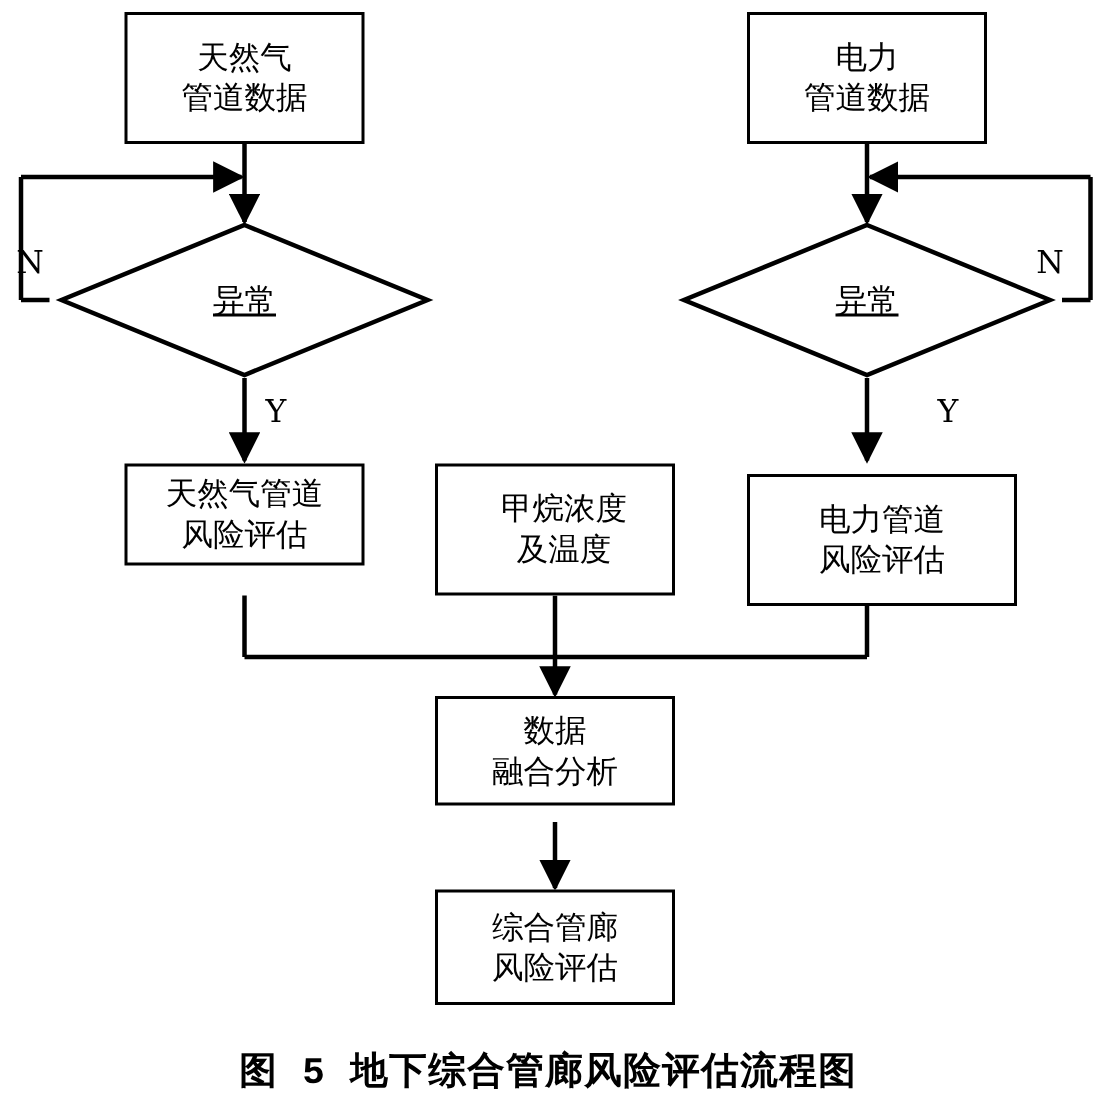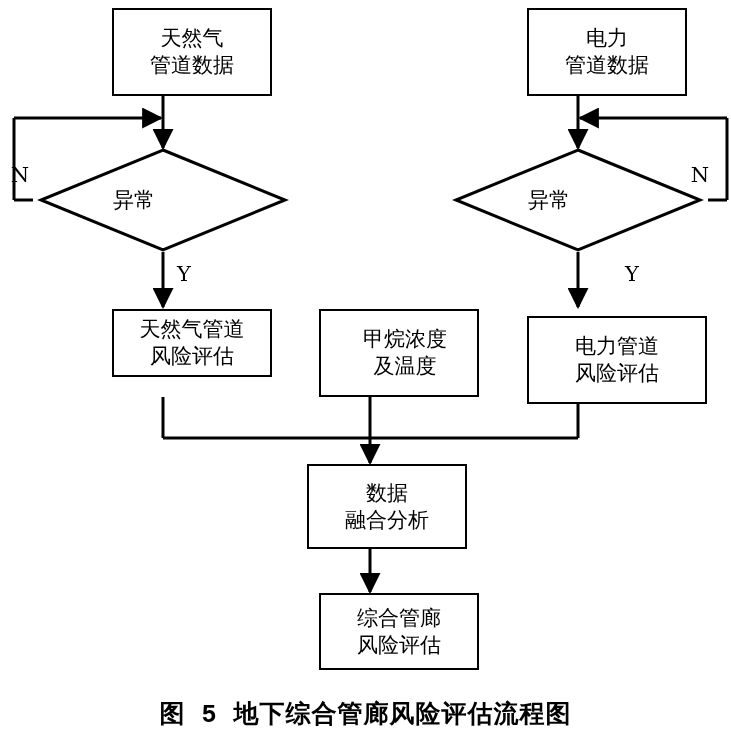--- a/index.html
+++ b/index.html
@@ -31,29 +31,29 @@
     background: #ffffff;
     box-sizing: border-box;
     display: flex;
     flex-direction: column;
     align-items: center;
     justify-content: center;
     line-height: 1.28;
     font-size: 21px;
     text-align: center;
     white-space: pre-line;
-    margin-left: 29px;
   }
   .diamond-label {
     position: absolute;
     font-size: 21px;
     text-align: center;
     display: flex;
     align-items: center;
-    justify-content: flex-start;
+    justify-content: center;
+    text-decoration: underline;
   }
   .edge-label {
     position: absolute;
     font-size: 21px;
     font-family: "DejaVu Serif", "Liberation Serif", serif;
     text-align: center;
   }
   .caption {
     position: absolute;
     left: 0;
@@ -146,21 +146,21 @@
   <div class="box" style="left:290px; top:309px; width:160px; height:88px;padding-left:12px;">
     <span>甲烷浓度
 及温度</span>
   </div>
 
   <div class="box" style="left:498px; top:316px; width:180px; height:88px;">
     <span>电力管道
 风险评估</span>
   </div>
 
-  <div class="box" style="left:278px; top:464px; width:160px; height:85px;">
+  <div class="box" style="left:290px; top:464px; width:160px; height:73px;">
     <span>数据
 融合分析</span>
   </div>
 
   <div class="box" style="left:290px; top:593px; width:160px; height:77px;">
     <span>综合管廊
 风险评估</span>
   </div>
 
   <div class="caption" style="top:697px;font-family:Liberation Mono, monospace;">

